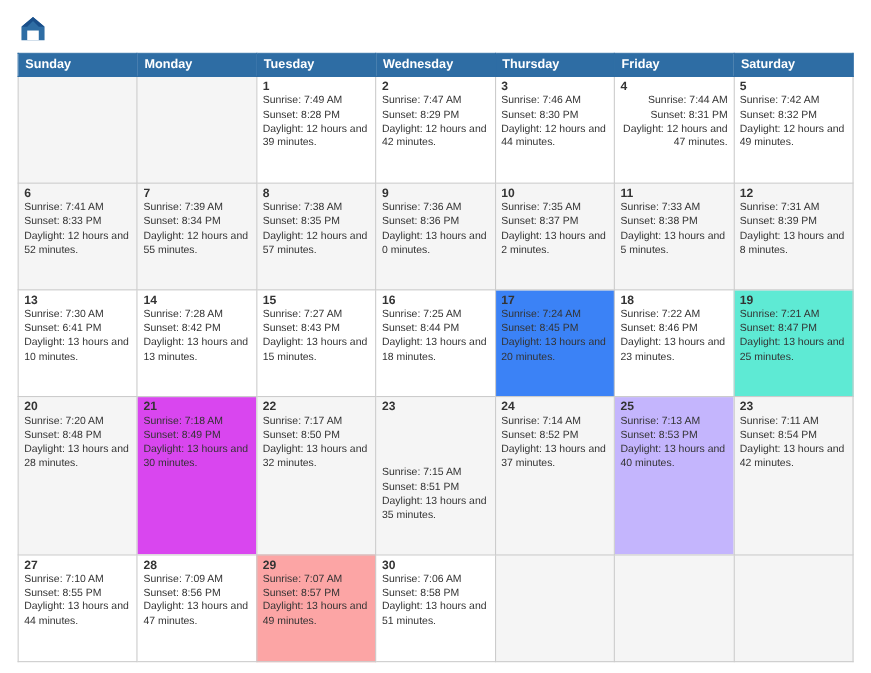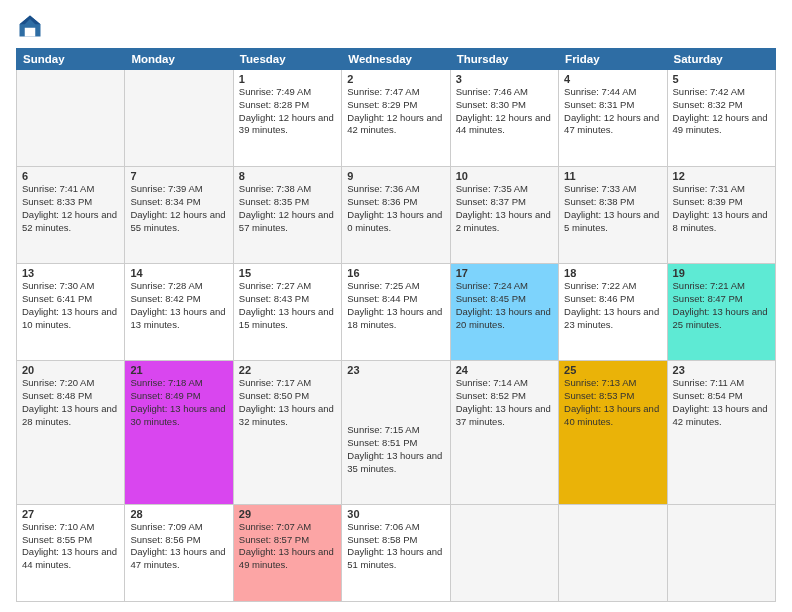--- a/index.html
+++ b/index.html
@@ -148,21 +148,21 @@
 Daylight: 12 hours and 42 minutes.</div>
           </td>
           <td style="background: rgb(255, 255, 255);">
             <span class="day-number">3</span>
             <div class="day-info" style="white-space: pre-line;">Sunrise: 7:46 AM
 Sunset: 8:30 PM
 Daylight: 12 hours and 44 minutes.</div>
           </td>
           <td style="background: rgb(255, 255, 255);">
             <span class="day-number">4</span>
-            <div class="day-info" style="white-space: pre-line;">Sunrise: 7:44 AM
+            <div class="day-info" style="white-space: pre-line; text-align: right;">Sunrise: 7:44 AM
 Sunset: 8:31 PM
 Daylight: 12 hours and 47 minutes.</div>
           </td>
           <td style="background: rgb(255, 255, 255);">
             <span class="day-number">5</span>
             <div class="day-info" style="white-space: pre-line;">Sunrise: 7:42 AM
 Sunset: 8:32 PM
 Daylight: 12 hours and 49 minutes.</div>
           </td>
         </tr>
@@ -228,21 +228,21 @@
             <div class="day-info" style="white-space: pre-line;">Sunrise: 7:27 AM
 Sunset: 8:43 PM
 Daylight: 13 hours and 15 minutes.</div>
           </td>
           <td style="background: rgb(255, 255, 255);">
             <span class="day-number">16</span>
             <div class="day-info" style="white-space: pre-line;">Sunrise: 7:25 AM
 Sunset: 8:44 PM
 Daylight: 13 hours and 18 minutes.</div>
           </td>
-          <td style="background: #7dd3fc;">
+          <td style="background: #3b82f6;">
             <span class="day-number">17</span>
             <div class="day-info" style="white-space: pre-line;">Sunrise: 7:24 AM
 Sunset: 8:45 PM
 Daylight: 13 hours and 20 minutes.</div>
           </td>
           <td style="background: rgb(255, 255, 255);">
             <span class="day-number">18</span>
             <div class="day-info" style="white-space: pre-line;">Sunrise: 7:22 AM
 Sunset: 8:46 PM
 Daylight: 13 hours and 23 minutes.</div>
@@ -278,21 +278,21 @@
             <div class="day-info" style="white-space: pre-line; margin-top: 48px;">Sunrise: 7:15 AM
 Sunset: 8:51 PM
 Daylight: 13 hours and 35 minutes.</div>
           </td>
           <td style="background: rgb(245, 245, 245);">
             <span class="day-number">24</span>
             <div class="day-info" style="white-space: pre-line;">Sunrise: 7:14 AM
 Sunset: 8:52 PM
 Daylight: 13 hours and 37 minutes.</div>
           </td>
-          <td style="background: #eab308;">
+          <td style="background: #c4b5fd;">
             <span class="day-number">25</span>
             <div class="day-info" style="white-space: pre-line;">Sunrise: 7:13 AM
 Sunset: 8:53 PM
 Daylight: 13 hours and 40 minutes.</div>
           </td>
           <td style="background: rgb(245, 245, 245);">
             <span class="day-number">23</span>
             <div class="day-info" style="white-space: pre-line;">Sunrise: 7:11 AM
 Sunset: 8:54 PM
 Daylight: 13 hours and 42 minutes.</div>

